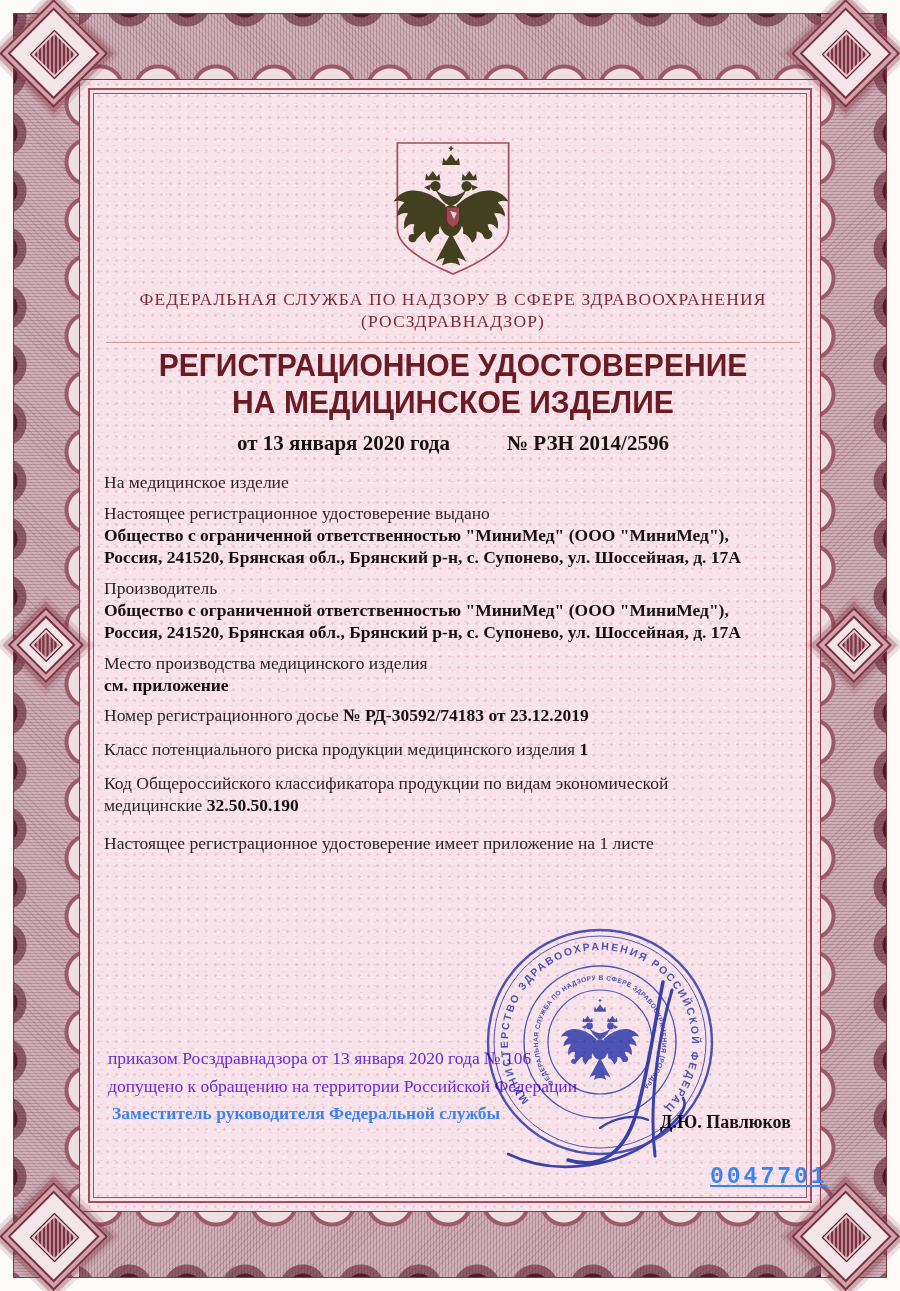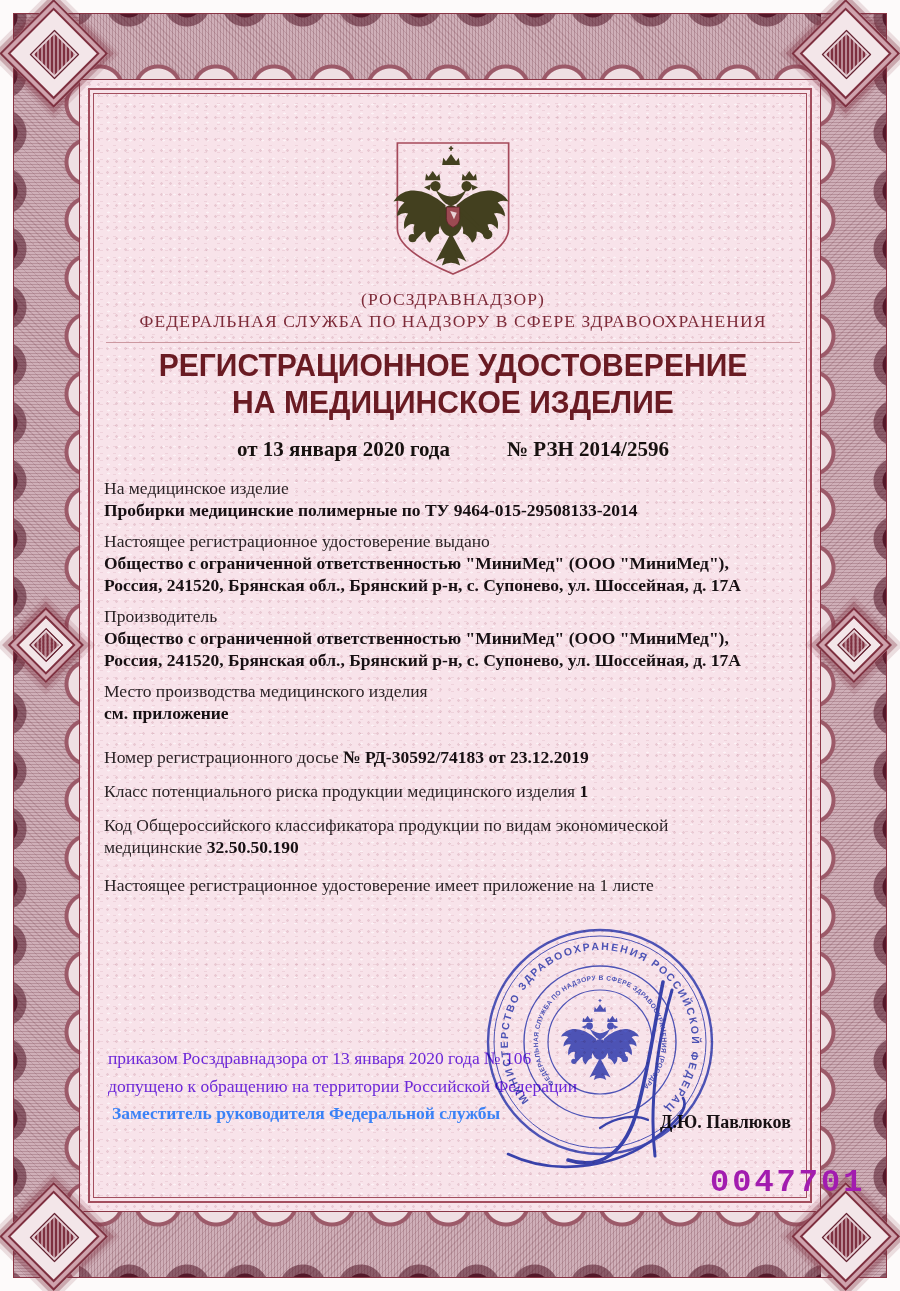--- a/index.html
+++ b/index.html
@@ -80,36 +80,36 @@
     background:repeating-linear-gradient(45deg,#7e2f3f 0 2px,#b98b95 2px 4px),#9d5260;
     border:1px solid #5f2130;box-shadow:inset 0 0 0 2px #e7d2d7;}
   
   .doc{position:absolute;left:104px;right:98px;top:92px;z-index:8;color:#2b2326;}
   .emblem{display:block;margin:46px auto 8px auto;}
   .agency{ text-align:center;font-size:17.5px;line-height:22px;letter-spacing:1.1px;
     color:#7d2b39;font-family:"Liberation Serif",serif;}
   .rule{border:0;border-top:1px solid rgba(150,60,72,.45);margin:10px 2px 4px 2px;}
   .title{text-align:center;font-family:"Liberation Sans",sans-serif;font-weight:700;
     font-size:31px;line-height:37px;color:#6a1b23;letter-spacing:0;transform:scaleX(.97);}
-  .dateline{display:flex;justify-content:center;gap:57px;margin-top:16px;
+  .dateline{display:flex;justify-content:center;gap:57px;margin-top:10px;
     font-size:21px;font-weight:700;color:#17110f;}
   .block{margin-top:9px;font-size:17.5px;line-height:22px;}
   .block .label{font-weight:400;}
   .block .value{font-weight:700;color:#171013;}
   .inlineval{font-weight:700;color:#171013;}
   
   .footer-text{position:absolute;left:108px;top:1044px;z-index:8;
     font-size:17.5px;line-height:28px;color:#6d28d9;}
   .signer-title{position:absolute;left:112px;top:1100px;z-index:8;
     font-size:17.5px;line-height:26px;font-weight:700;color:#3b82f6;}
   .signer-name{position:absolute;left:660px;top:1112px;z-index:8;
     font-size:18px;font-weight:700;color:#171013;}
   .serial{position:absolute;left:710px;top:1164px;z-index:9;
-    font-family:"Liberation Mono",monospace;font-weight:700;font-size:32px;
-    letter-spacing:3px;color:#a21caf;}
+    font-family:"Liberation Mono",monospace;font-weight:700;font-size:23px;
+    letter-spacing:3px;color:#3b82f6;text-decoration:underline;}
   .stamp{position:absolute;left:450px;top:892px;width:300px;height:300px;z-index:10;
     mix-blend-mode:multiply;opacity:.93;}
   .defs-hidden{position:absolute;width:0;height:0;overflow:hidden;}
 </style>
 </head>
 <body>
 
 <svg class="defs-hidden" xmlns="http://www.w3.org/2000/svg" aria-hidden="true">
   <defs>
     <g id="gerb" fill="currentColor" stroke="none">
@@ -188,56 +188,55 @@
 
     <svg class="emblem" width="132" height="142" viewBox="0 0 140 150">
       <path d="M11 5 H129 V96 Q129 119 70 144 Q11 119 11 96 Z" fill="none" stroke="#a5495a" stroke-width="1.8"></path>
       <g color="#43401f" transform="translate(0,6) scale(0.97)">
         <use href="#gerb"></use>
       </g>
       <path d="M63 73 h14 v12 q0 6 -7 9.5 q-7 -3.5 -7 -9.5 z" fill="#9c4a52" stroke="#5e1f28" stroke-width="0.8"></path>
       <path d="M67 77 l4 9 l3 -7 z" fill="#e8d3d6"></path>
     </svg>
 
+    <div class="agency">ФЕДЕРАЛЬНАЯ СЛУЖБА ПО НАДЗОРУ В СФЕРЕ ЗДРАВООХРАНЕНИЯ</div>
     <div class="agency">(РОСЗДРАВНАДЗОР)</div>
-    <div class="agency">ФЕДЕРАЛЬНАЯ СЛУЖБА ПО НАДЗОРУ В СФЕРЕ ЗДРАВООХРАНЕНИЯ</div>
 
     <hr class="rule">
 
     <div class="title">РЕГИСТРАЦИОННОЕ УДОСТОВЕРЕНИЕ</div>
     <div class="title">НА МЕДИЦИНСКОЕ ИЗДЕЛИЕ</div>
 
     <div class="dateline">
       <span>от 13 января 2020 года</span>
       <span>№  РЗН 2014/2596</span>
     </div>
 
     <div class="block" style="margin-top:15px">
       <div class="label">На медицинское изделие</div>
-      <div class="value">Пробирки медицинские полимерные по ТУ 9464-015-29508133-2014</div>
     </div>
 
     <div class="block">
       <div class="label">Настоящее регистрационное удостоверение выдано</div>
       <div class="value">Общество с ограниченной ответственностью "МиниМед" (ООО "МиниМед"),</div>
       <div class="value">Россия, 241520, Брянская обл., Брянский р-н, с. Супонево, ул. Шоссейная, д. 17А</div>
     </div>
 
     <div class="block">
       <div class="label">Производитель</div>
       <div class="value">Общество с ограниченной ответственностью "МиниМед" (ООО "МиниМед"),</div>
       <div class="value">Россия, 241520, Брянская обл., Брянский р-н, с. Супонево, ул. Шоссейная, д. 17А</div>
     </div>
 
     <div class="block">
       <div class="label">Место производства медицинского изделия</div>
       <div class="value">см. приложение</div>
     </div>
 
-    <div class="block" style="margin-top:22px">
+    <div class="block" style="margin-top:8px">
       <span class="label">Номер регистрационного досье</span>
       <span class="inlineval">№ РД-30592/74183 от 23.12.2019</span>
     </div>
 
     <div class="block" style="margin-top:12px">
       <span class="label">Класс потенциального риска продукции медицинского изделия</span>
       <span class="inlineval">1</span>
     </div>
 
     <div class="block" style="margin-top:12px">

